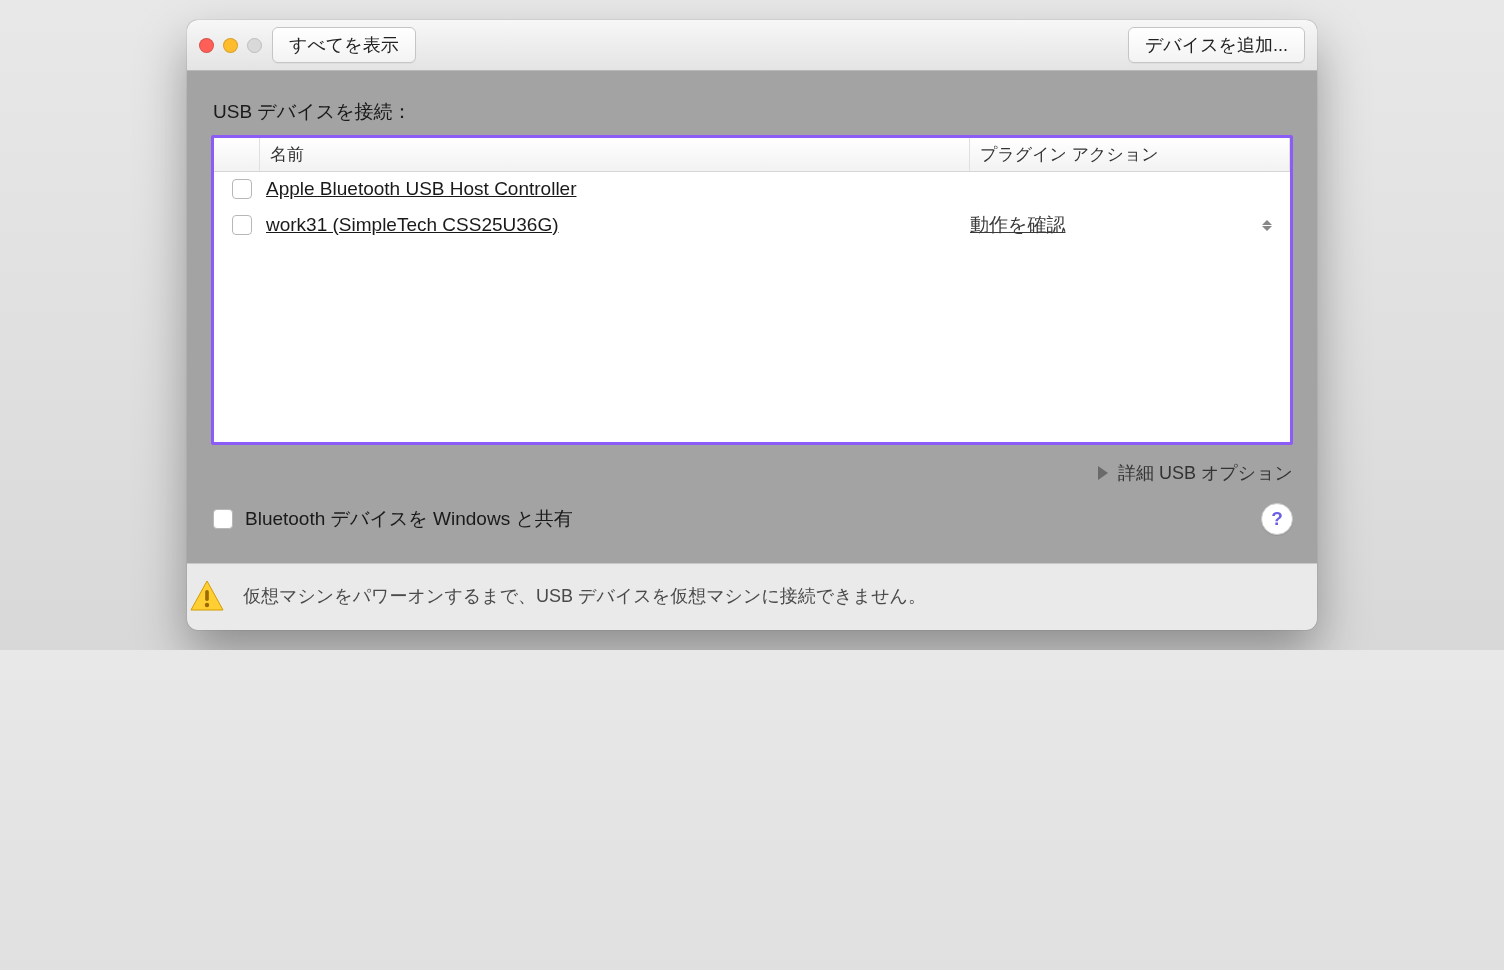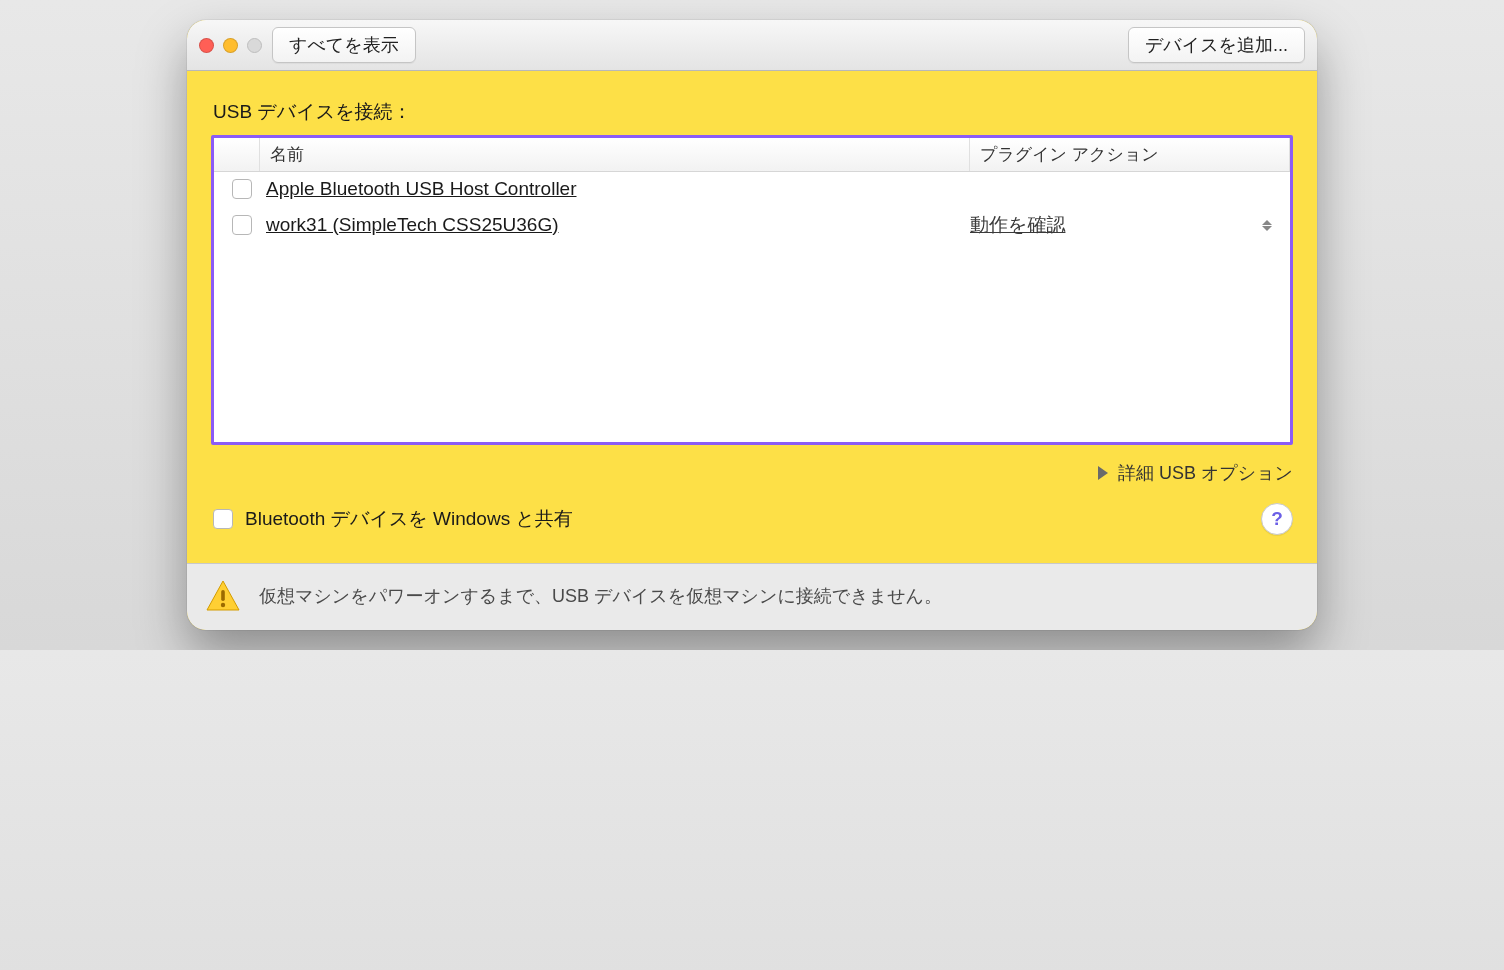--- a/index.html
+++ b/index.html
@@ -8,22 +8,22 @@
       background: linear-gradient(to bottom, #e8e8e8, #d8d8d8);
       font-family: -apple-system, "Helvetica Neue", Helvetica, Arial, sans-serif;
       font-size: 18px;
       color: #1a1a1a;
       display: flex;
       justify-content: center;
       align-items: flex-start;
     }
     .window {
       width: 1130px;
-      background: #fde047;
-      border-radius: 19px;
+      background: #a3a3a3;
+      border-radius: 11px;
       box-shadow: 0 24px 50px rgba(0,0,0,.35), 0 0 1px rgba(0,0,0,.5);
       overflow: hidden;
     }
     
     .titlebar {
       height: 50px;
       background: linear-gradient(to bottom, #f7f7f7, #e4e4e4);
       border-bottom: 1px solid #b8b8b8;
       display: flex;
       align-items: center;
@@ -147,21 +147,21 @@
       color:#6b5fe6; font-weight:700; font-size:19px;
       box-shadow:0 1px 1px rgba(0,0,0,.08);
     }
 
     .warning-bar {
       border-top:1px solid #c8c8c8;
       background:#eaeaea;
       display:flex;
       align-items:center;
       gap:18px;
-      padding:14px 18px 16px 18px;
+      padding:14px 18px 16px 2px;
       font-size:18px;
       color:#4a4a4a;
     }
     .warn-icon {
       width:36px;height:36px;
     }
   </style>
 </head>
 <body>
 

